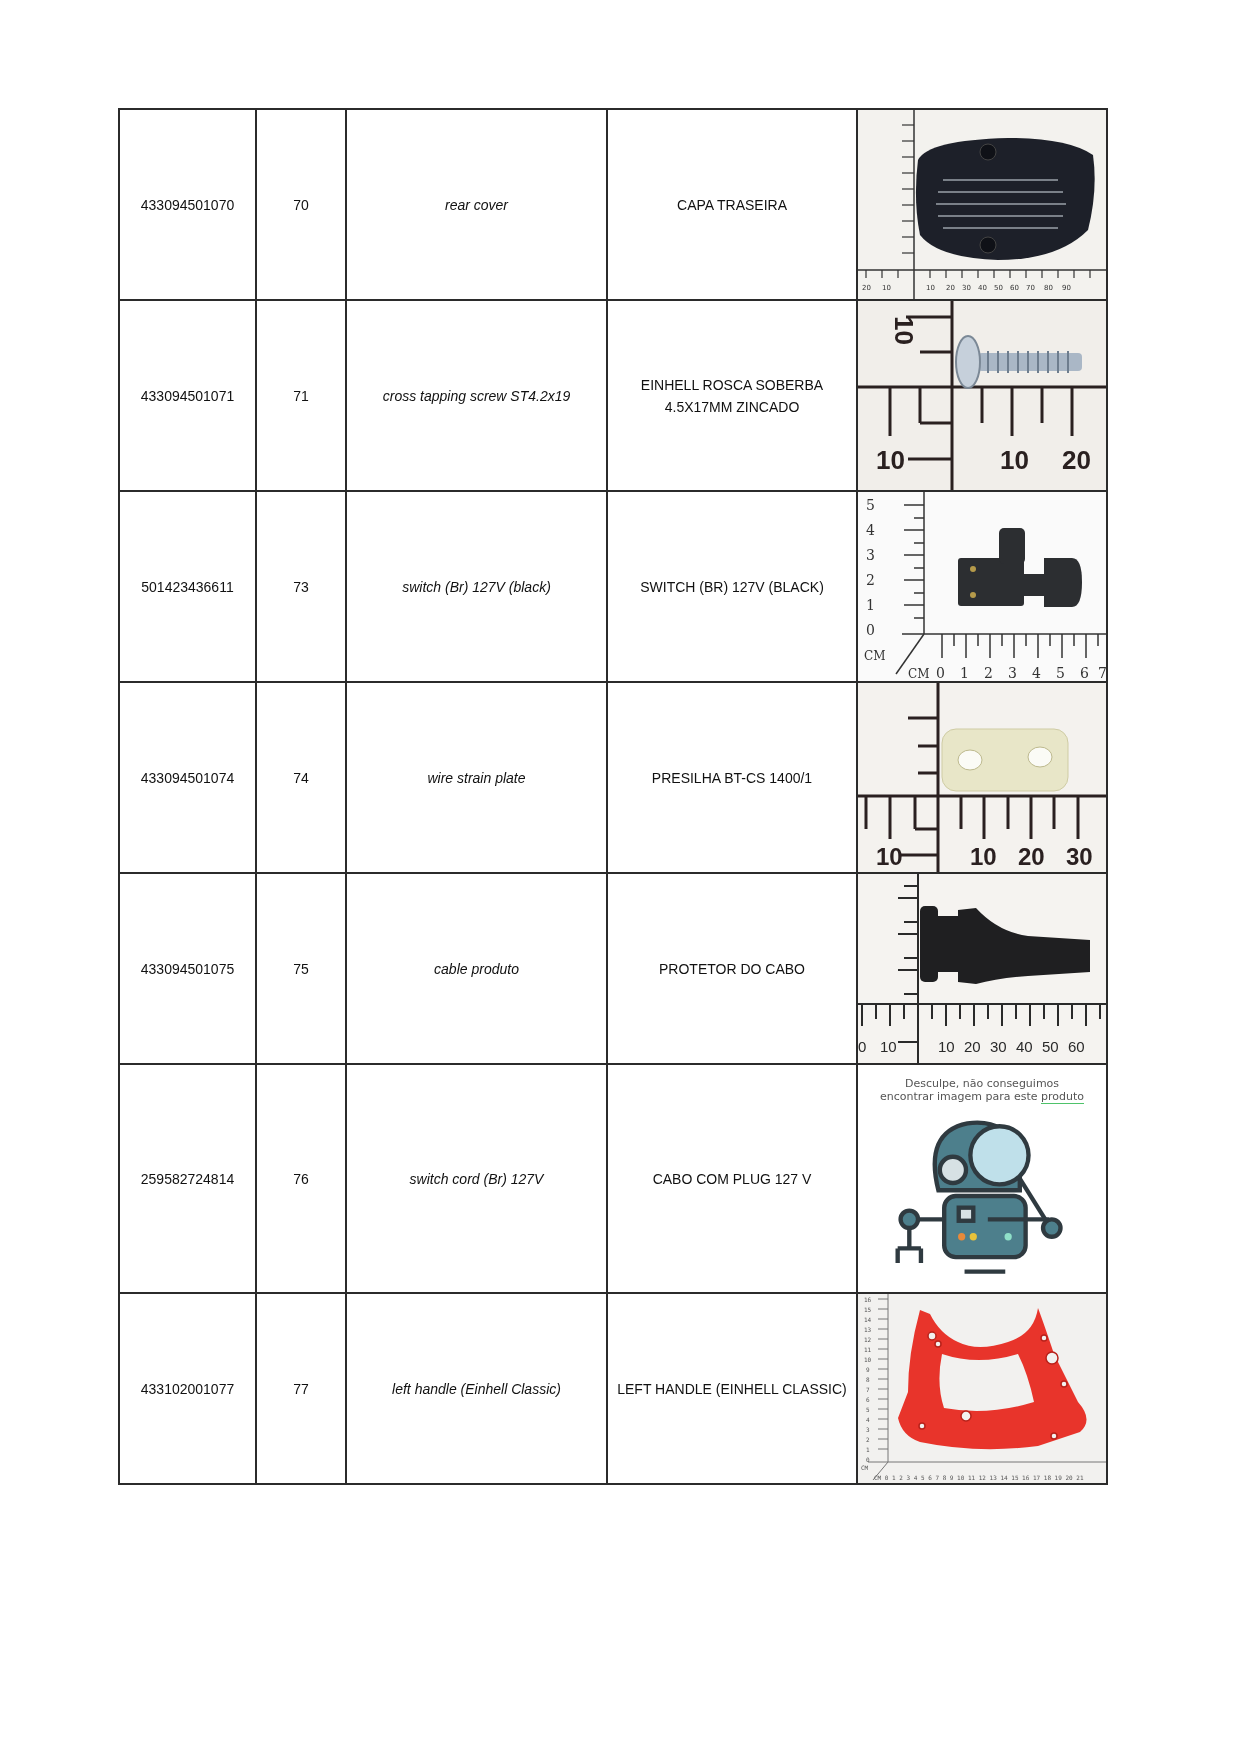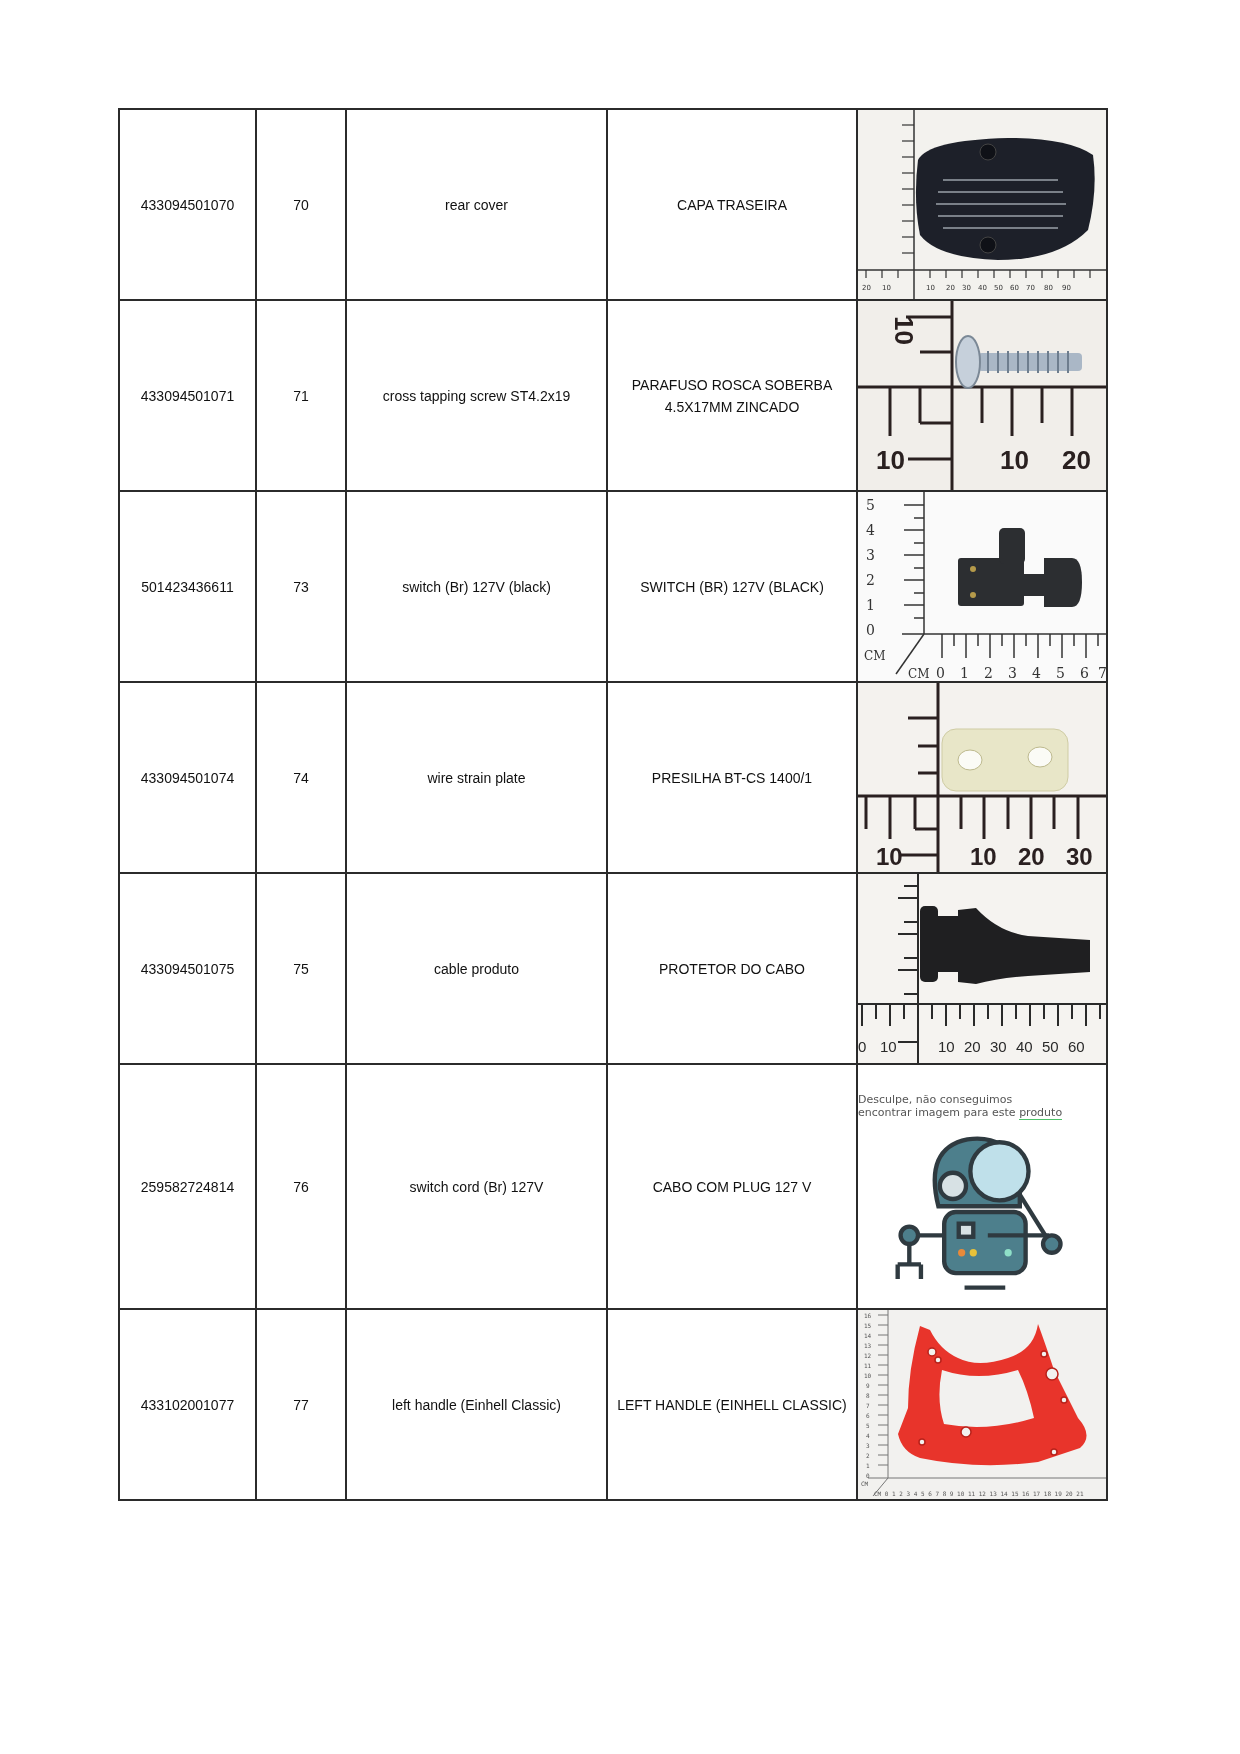--- a/index.html
+++ b/index.html
@@ -14,27 +14,27 @@
     height: 189px;
     padding: 0;
     text-align: center;
     vertical-align: middle;
     font-size: 14px;
     line-height: 22px;
     overflow: hidden;
   }
   .c-code { width: 135px; }
   .c-num { width: 88px; }
-  .c-en { width: 259px; }
+  .c-en { width: 259px; font-style: italic; }
   .c-pt { width: 248px; margin-left: 42px; }
   .c-img { width: 248px; }
   .img-cell { position: relative; background: #f3f2ee; }
   .img-cell svg { display: block; width: 100%; height: 189px; }
   .img-cell.white { background: #ffffff; }
-  .notfound { display: flex; flex-direction: column; align-items: flex-start; padding-top: 28px; }
+  .notfound { display: flex; flex-direction: column; align-items: center; padding-top: 12px; }
   .notfound-text { font-size: 11px; line-height: 13px; color: #555; font-family: "DejaVu Sans", sans-serif; }
   .notfound-text u { text-decoration: none; border-bottom: 1.5px solid #4ec36a; }
 </style>
 </head>
 <body>
 
 <table class="parts-table">
   <tbody>
 
     <tr>
@@ -96,21 +96,21 @@
           <circle cx="130" cy="42" r="8" fill="#0f1117" stroke="#444"></circle>
           <circle cx="130" cy="135" r="8" fill="#0f1117" stroke="#444"></circle>
         </svg>
       </td>
     </tr>
 
     <tr>
       <td class="c-code">433094501071</td>
       <td class="c-num">71</td>
       <td class="c-en">cross tapping screw ST4.2x19</td>
-      <td class="c-pt">PARAFUSO ROSCA SOBERBA 4.5X17MM ZINCADO</td>
+      <td class="c-pt">EINHELL ROSCA SOBERBA 4.5X17MM ZINCADO</td>
       <td class="c-img img-cell">
         <svg viewBox="0 0 248 189">
           <rect width="248" height="189" fill="#f1eeea"></rect>
           <g stroke="#2a2020" stroke-width="3">
             <line x1="94" y1="0" x2="94" y2="189"></line>
             <line x1="0" y1="86" x2="248" y2="86"></line>
             <line x1="48" y1="16" x2="94" y2="16"></line>
               <line x1="62" y1="51" x2="94" y2="51"></line>
             <line x1="32" y1="86" x2="32" y2="135"></line>
               <line x1="62" y1="86" x2="62" y2="122"></line>

